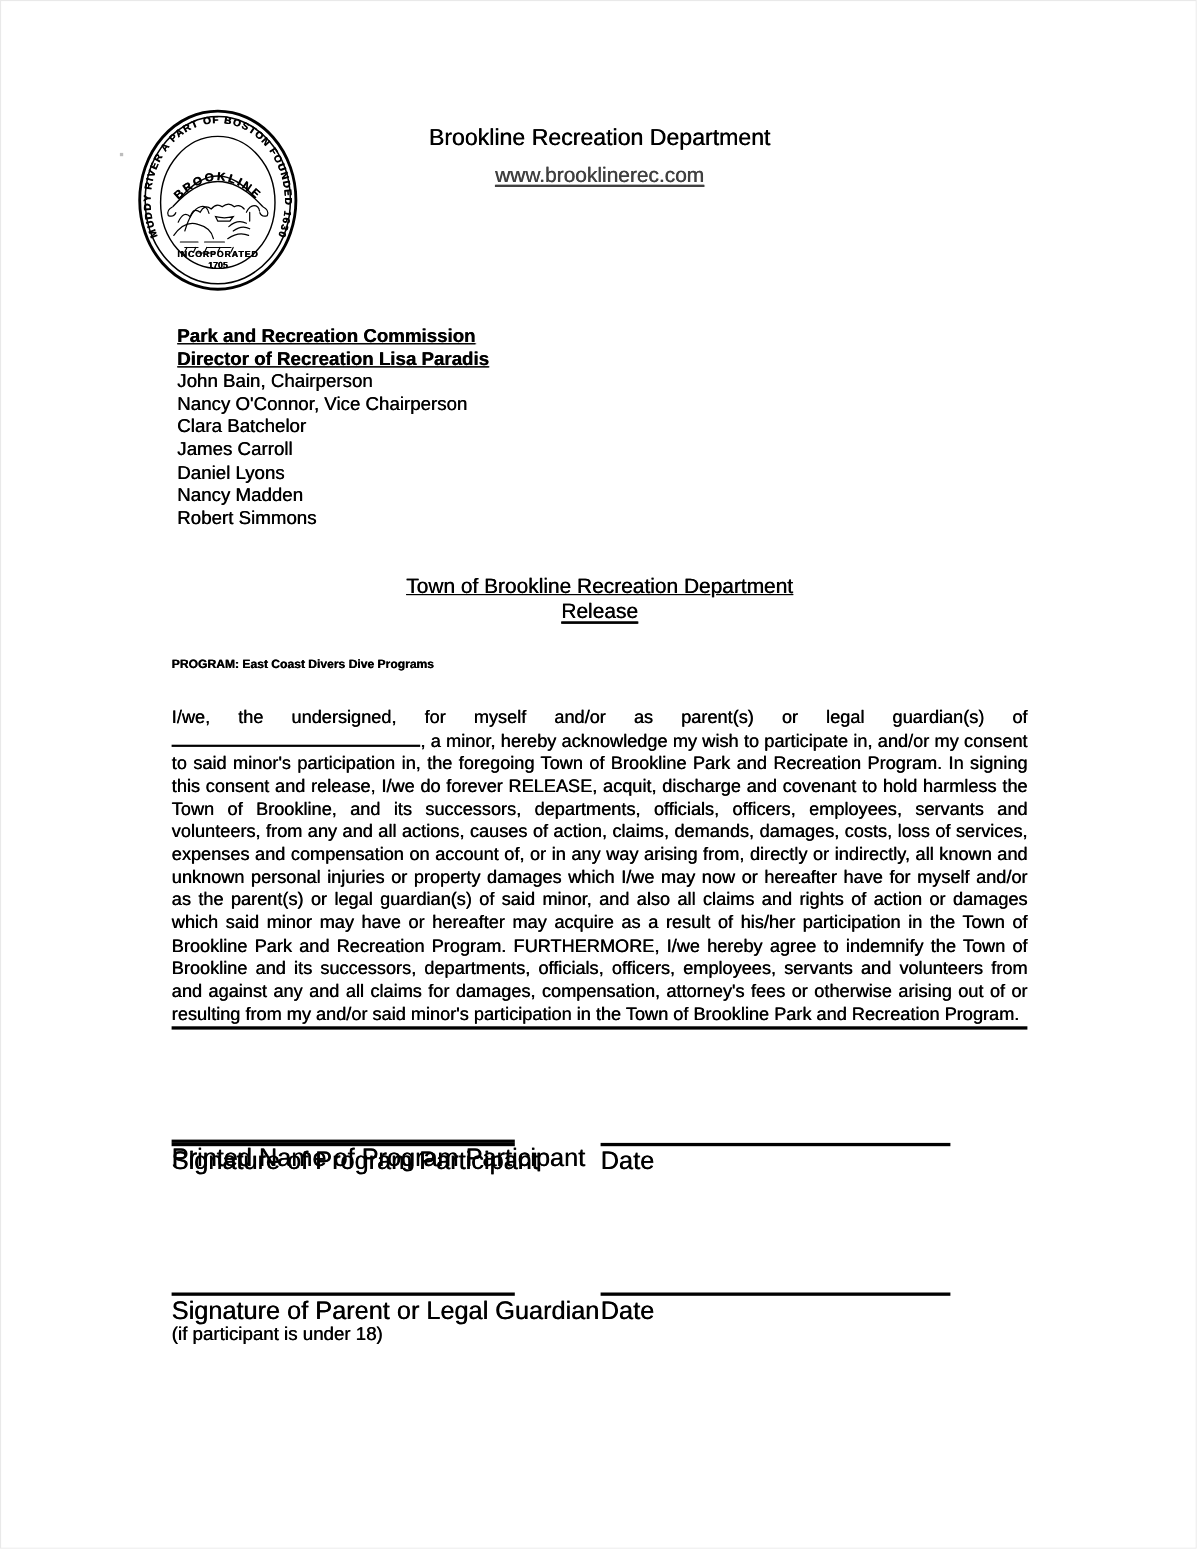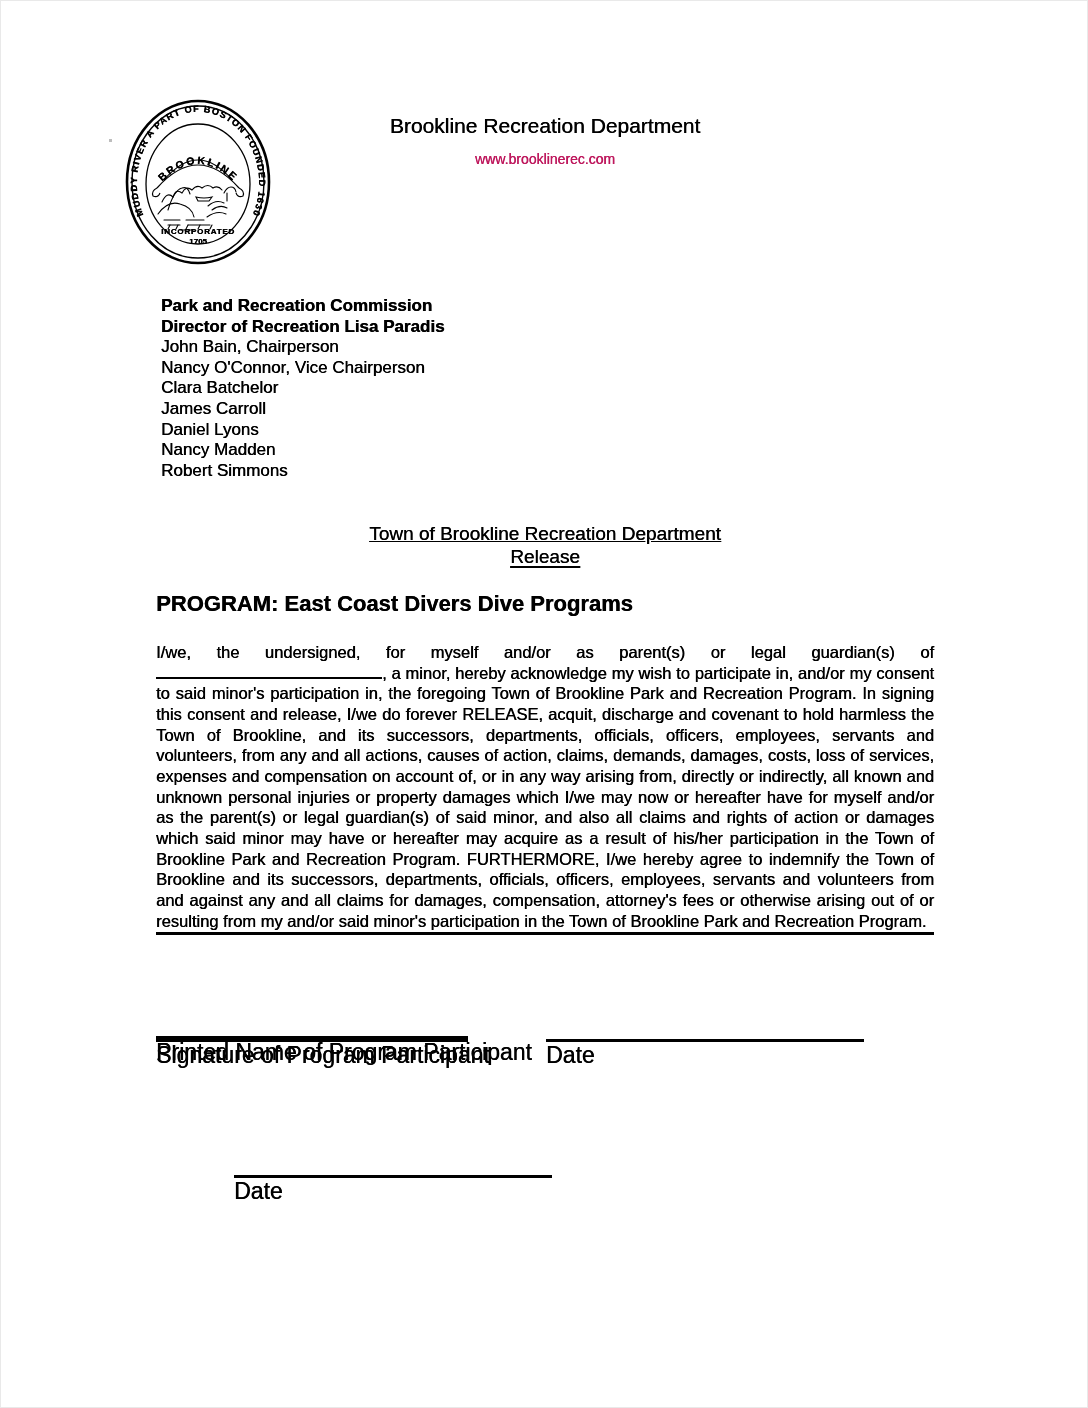--- a/index.html
+++ b/index.html
@@ -10,34 +10,34 @@
     position:relative;overflow:hidden;
   }
   .page{position:absolute;inset:0;border:1px solid #e9e9e9;}
   .speck{position:absolute;left:108px;top:138px;width:3px;height:3px;background:#bdbdbd;}
 
   
   .seal{position:absolute;left:123px;top:97px;width:148px;height:168px;}
   .header-text{position:absolute;left:0;top:108px;width:1088px;text-align:center;}
   .org-name{font-size:21px;line-height:33px;}
   .org-addr{font-size:27px;line-height:33px;}
-  .org-link{display:inline-block;margin-top:4px;font-size:14px;line-height:27px;
-    color:#be185d;text-decoration-thickness:2px;
+  .org-link{display:inline-block;margin-top:4px;font-size:19px;line-height:27px;
+    color:#404040;text-decoration:underline;text-decoration-thickness:2px;
     text-underline-offset:3px;cursor:pointer;}
 
   
   .commission{position:absolute;left:160px;top:295px;font-size:17px;line-height:20.6px;}
-  .bold{font-weight:700;}
+  .bold{font-weight:700;text-decoration:underline;}
 
   
   .main-col{position:absolute;left:155px;top:521px;width:778px;}
   .doc-title{text-align:center;font-size:19px;line-height:23px;text-decoration:underline;}
   .doc-subtitle{text-align:center;font-size:19px;line-height:23px;}
   .doc-subtitle .u{text-decoration:underline;text-decoration-thickness:2px;text-underline-offset:3px;}
-  .program{margin-top:26px;font-size:22px;line-height:20px;font-weight:700;}
+  .program{margin-top:26px;font-size:11px;line-height:20px;font-weight:700;}
   .release-text{margin-top:28px;font-size:16.5px;line-height:20.65px;text-align:justify;}
   .blank-line{display:inline-block;width:226px;height:14px;border-bottom:2px solid #000;}
   .end-rule{height:3px;background:#000;margin-top:1px;}
 
   
   .sig-row{position:absolute;left:155px;width:778px;display:flex;}
   .sig-col-left{width:312px;}
   .sig-col-right{width:318px;margin-left:78px;}
   .sig-line{height:0;border-top:3px solid #000;}
   .sig-col-left .sig-line{width:312px;}
@@ -128,18 +128,23 @@
       <div class="sig-line"></div>
       <div class="sig-label">Signature of Program Participant</div>
     </div>
     <div class="sig-col-right">
       <div class="sig-line"></div>
       <div class="sig-label">Date</div>
     </div>
   </div>
 
   <div class="sig-row row-3">
+    <div class="sig-col-left">
+      <div class="sig-line"></div>
+      <div class="sig-label">Signature of Parent or Legal Guardian</div>
+      <div class="sig-note">(if participant is under 18)</div>
+    </div>
     <div class="sig-col-right">
       <div class="sig-line"></div>
       <div class="sig-label">Date</div>
     </div>
   </div>
 </div>
 
 </body></html>

